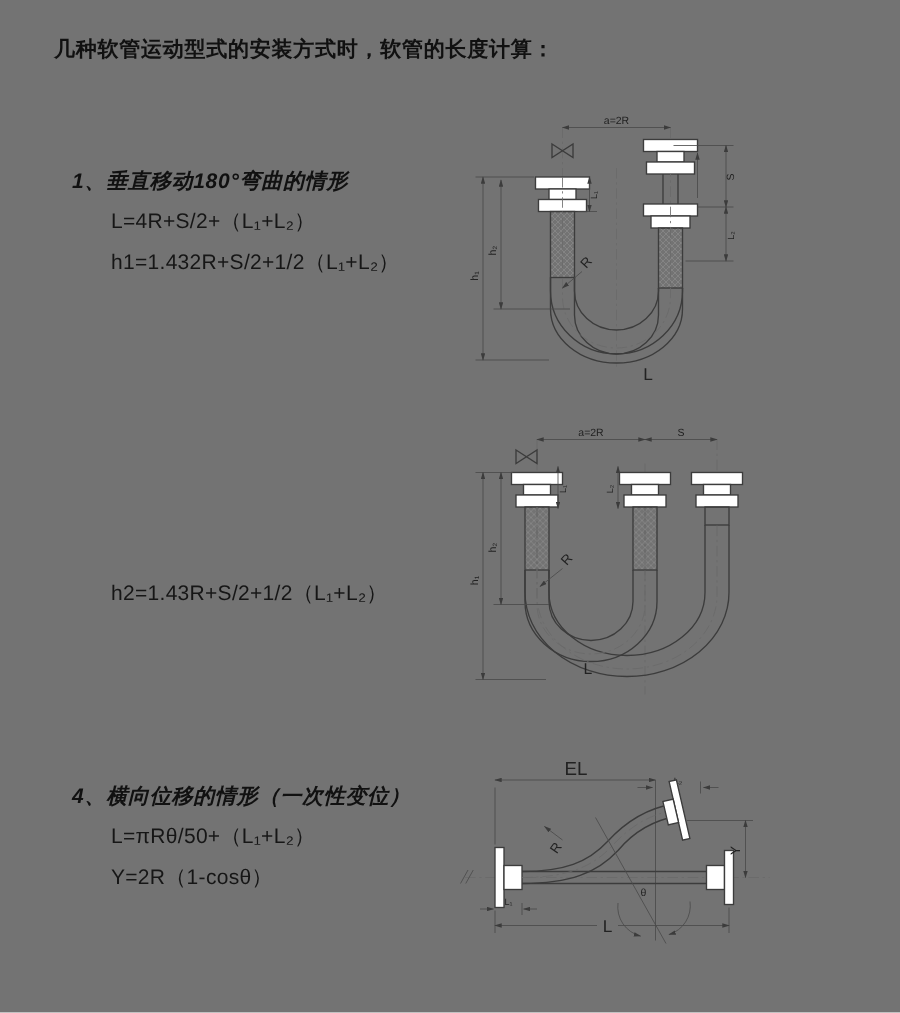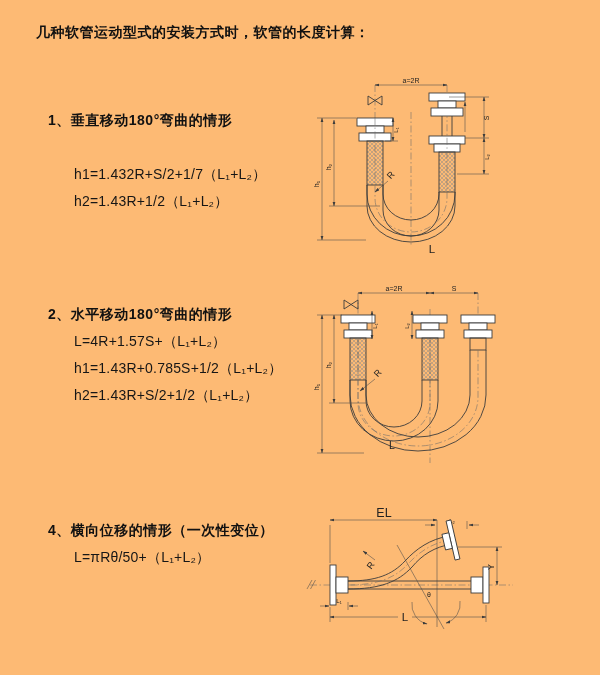--- a/index.html
+++ b/index.html
@@ -1,20 +1,20 @@
 <!DOCTYPE html>
 <html><head>
 <meta charset="utf-8">
 <style>
   html,body{margin:0;padding:0;background:#fff;}
-  .page{position:relative;width:600px;height:675px;background:#fdba74;overflow:hidden;
+  .page{position:relative;width:600px;height:675px;background:#737373;overflow:hidden;
         font-family:"Liberation Sans",sans-serif;color:#111;}
   .abs{position:absolute;white-space:nowrap;}
   .title{font-size:14px;font-weight:bold;letter-spacing:0.5px;}
-  .heading{font-size:14px;font-weight:bold;letter-spacing:0.5px;}
+  .heading{font-size:14px;font-weight:bold;letter-spacing:0.5px;font-style:italic;}
   .formula{font-size:14px;font-weight:400;letter-spacing:0.2px;color:#161616;}
   svg{position:absolute;overflow:visible;}
   .ln{stroke:#3c3c3c;stroke-width:0.9;fill:none;}
   .th{stroke:#4a4a4a;stroke-width:0.55;fill:none;}
   .cl{stroke:#6a6a6a;stroke-width:0.55;fill:none;stroke-dasharray:7 2.5 1.5 2.5;}
   .fl{fill:#ffffff;stroke:#3c3c3c;stroke-width:0.9;}
   .hz1{fill:url(#hb1);stroke:#3c3c3c;stroke-width:0.9;}
   .hz2{fill:url(#hb2);stroke:#3c3c3c;stroke-width:0.9;}
   svg text{fill:#222;font-family:"Liberation Sans",sans-serif;}
   .t6{font-size:6px;} .t7{font-size:7px;} .t9{font-size:9px;}
@@ -22,30 +22,28 @@
   .mid{text-anchor:middle;}
 </style>
 </head>
 <body>
 
 <div class="page">
 
   <div class="abs title" style="left:36px;top:24px">几种软管运动型式的安装方式时，软管的长度计算：</div>
 
   <div class="abs heading" style="left:48px;top:112px">1、垂直移动180°弯曲的情形</div>
-  <div class="abs formula" style="left:74px;top:166px">h1=1.432R+S/2+1/7（L₁+L₂）</div>
-  <div class="abs formula" style="left:74px;top:193px">h2=1.43R+1/2（L₁+L₂）</div>
-
-  <div class="abs heading" style="left:48px;top:306px">2、水平移动180°弯曲的情形</div>
-  <div class="abs formula" style="left:74px;top:333px">L=4R+1.57S+（L₁+L₂）</div>
-  <div class="abs formula" style="left:74px;top:360px">h1=1.43R+0.785S+1/2（L₁+L₂）</div>
+  <div class="abs formula" style="left:74px;top:139px">L=4R+S/2+（L₁+L₂）</div>
+  <div class="abs formula" style="left:74px;top:166px">h1=1.432R+S/2+1/2（L₁+L₂）</div>
+
   <div class="abs formula" style="left:74px;top:387px">h2=1.43R+S/2+1/2（L₁+L₂）</div>
 
   <div class="abs heading" style="left:48px;top:522px">4、横向位移的情形（一次性变位）</div>
   <div class="abs formula" style="left:74px;top:549px">L=πRθ/50+（L₁+L₂）</div>
+  <div class="abs formula" style="left:74px;top:576px">Y=2R（1-cosθ）</div>
 
   <svg style="left:308px;top:72px" width="282" height="188" viewBox="0 0 282 188">
     <defs>
       <marker id="ar1" viewBox="0 0 10 6" refX="9" refY="3" markerWidth="9" markerHeight="5.5" orient="auto-start-reverse">
         <path d="M0,0 L10,3 L0,6 Z" fill="#3c3c3c"></path>
       </marker>
       <pattern id="hb1" width="4" height="4" patternUnits="userSpaceOnUse">
         <path d="M0,0 L4,4 M4,0 L0,4" stroke="#8a8a8a" stroke-width="0.5"></path>
       </pattern>
     </defs>

